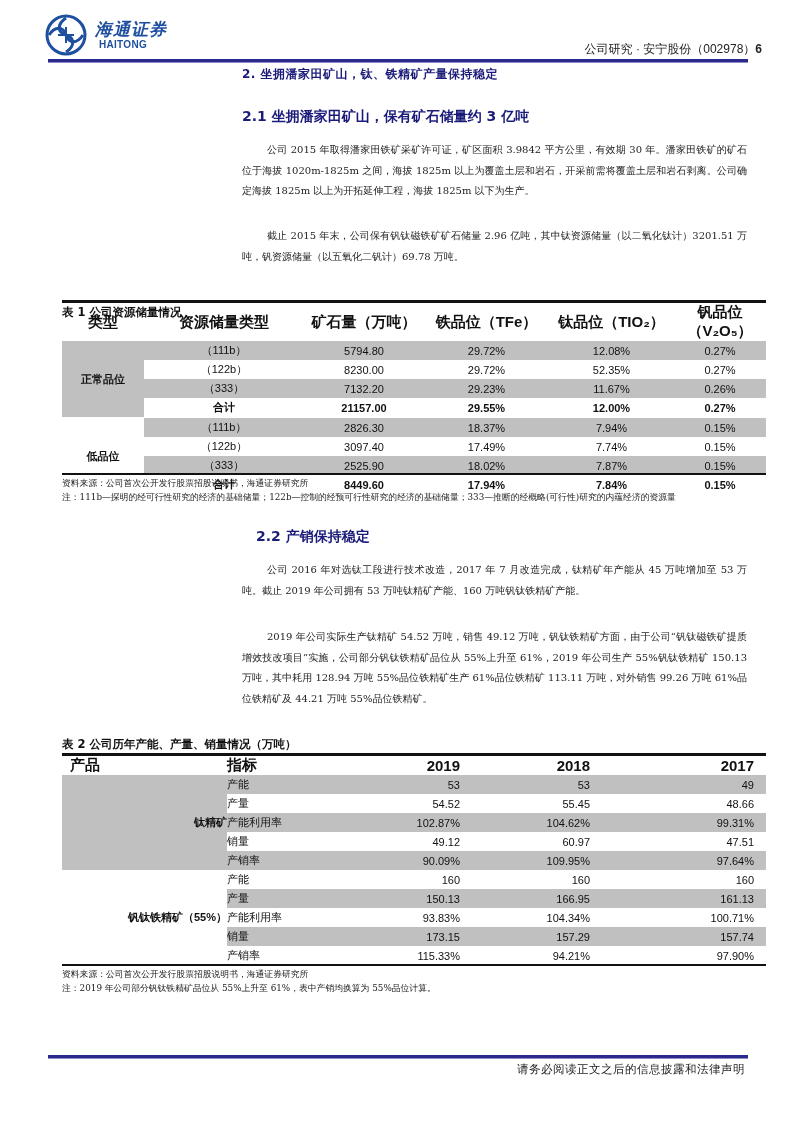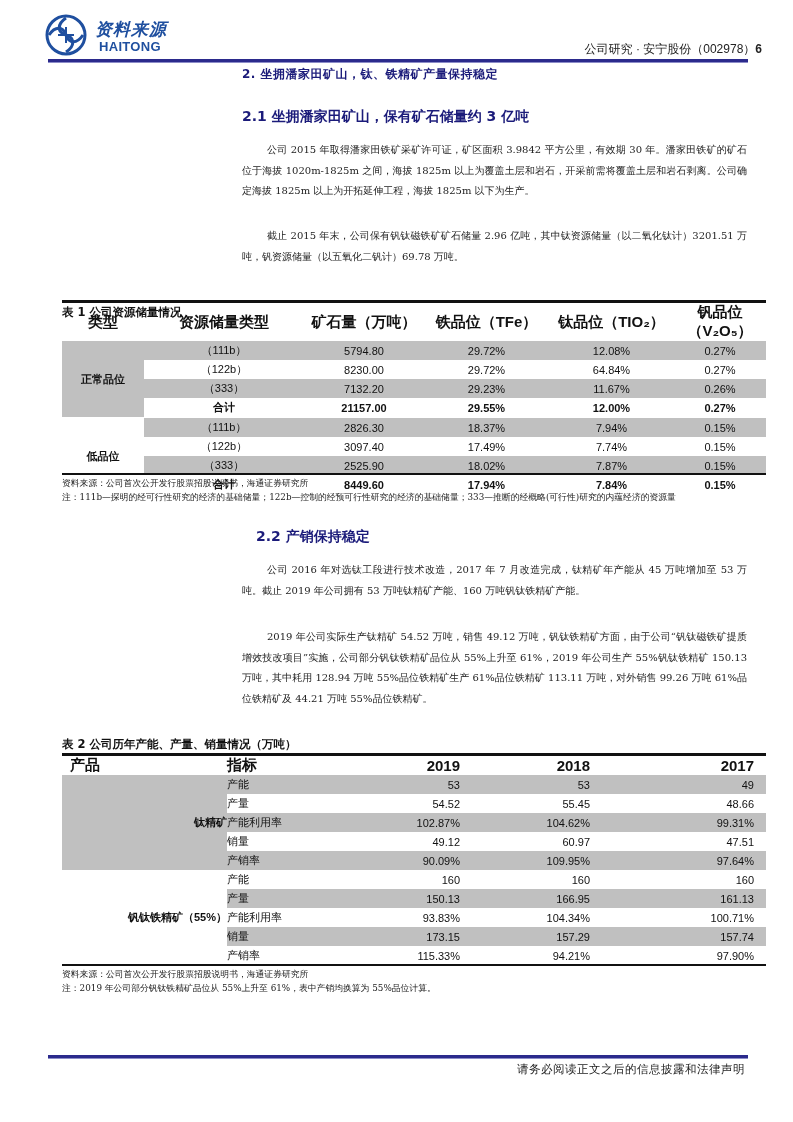--- a/index.html
+++ b/index.html
@@ -5,21 +5,21 @@
     html, body { margin:0; padding:0; background:#fff; }
     body { width:793px; height:1122px; position:relative; overflow:hidden;
            font-family:"DejaVu Sans","Liberation Sans",sans-serif; color:#111; }
     .abs { position:absolute; }
     
     .logo { left:45px; top:14px; width:140px; height:44px; }
     .logo svg { position:absolute; left:0; top:0; }
     .logo-cn { position:absolute; left:50px; top:4px; font-family:"DejaVu Serif",serif; font-style:italic;
                font-size:17px; color:#1f4f9f; letter-spacing:1px; font-weight:bold; }
     .logo-en { position:absolute; left:54px; top:25px; font-family:"Liberation Sans",sans-serif; font-weight:bold;
-               font-size:13px; color:#1f4f9f; letter-spacing:0.3px; }
+               font-size:10px; color:#1f4f9f; letter-spacing:0.3px; }
     .hdr-right { right:31px; top:41px; font-size:12px; color:#222; font-family:"Liberation Sans","DejaVu Sans",sans-serif; }
     .hdr-right b { font-weight:bold; }
     .rule { left:48px; width:700px; height:3px; background:#2b2a8c; border-bottom:1px solid #8c8cc8; }
     
     .h1 { left:242px; top:66px; font-size:12px; font-weight:bold; color:#1b1b7a; letter-spacing:0.5px; }
     .h2 { left:242px; font-size:14px; font-weight:bold; color:#1b1b7a; }
     .para { left:242px; width:505px; font-family:"DejaVu Serif",serif; font-size:10px; line-height:20.5px;
             color:#222; text-align:justify; text-indent:25px; }
     
     .cap { left:62px; font-size:11.5px; font-weight:bold; color:#111; }
@@ -40,21 +40,21 @@
 <body>
 
 <div class="abs logo">
   <svg width="42" height="42" viewBox="0 0 42 42">
     <circle cx="21" cy="21" r="19" fill="none" stroke="#1f4f9f" stroke-width="3"></circle>
     <path d="M21 4 C12 10,12 18,21 21 C30 24,30 32,21 38" fill="none" stroke="#1f4f9f" stroke-width="3"></path>
     <path d="M4 21 C10 12,18 12,21 21 C24 30,32 30,38 21" fill="none" stroke="#1f4f9f" stroke-width="3"></path>
     <line x1="13" y1="21" x2="29" y2="21" stroke="#1f4f9f" stroke-width="2"></line>
     <line x1="21" y1="13" x2="21" y2="29" stroke="#1f4f9f" stroke-width="2"></line>
   </svg>
-  <span class="logo-cn">资料来源</span>
+  <span class="logo-cn">海通证券</span>
   <span class="logo-en">HAITONG</span>
 </div>
 <div class="abs hdr-right">
   <span>公司研究 · 安宁股份（002978）</span><b>6</b>
 </div>
 <div class="abs rule" style="top:59px;"></div>
 
 <div class="abs h1">2. 坐拥潘家田矿山，钛、铁精矿产量保持稳定</div>
 
 <div class="abs h2" style="top:108px;">2.1 坐拥潘家田矿山，保有矿石储量约 3 亿吨</div>
@@ -86,21 +86,21 @@
     <td class="c">（111b）</td>
     <td class="c">5794.80</td>
     <td class="c">29.72%</td>
     <td class="c">12.08%</td>
     <td class="c">0.27%</td>
   </tr>
   <tr>
     <td class="c">（122b）</td>
     <td class="c">8230.00</td>
     <td class="c">29.72%</td>
-    <td class="c">64.84%</td>
+    <td class="c">52.35%</td>
     <td class="c">0.27%</td>
   </tr>
   <tr class="grey">
     <td class="c">（333）</td>
     <td class="c">7132.20</td>
     <td class="c">29.23%</td>
     <td class="c">11.67%</td>
     <td class="c">0.26%</td>
   </tr>
   <tr class="bold">

